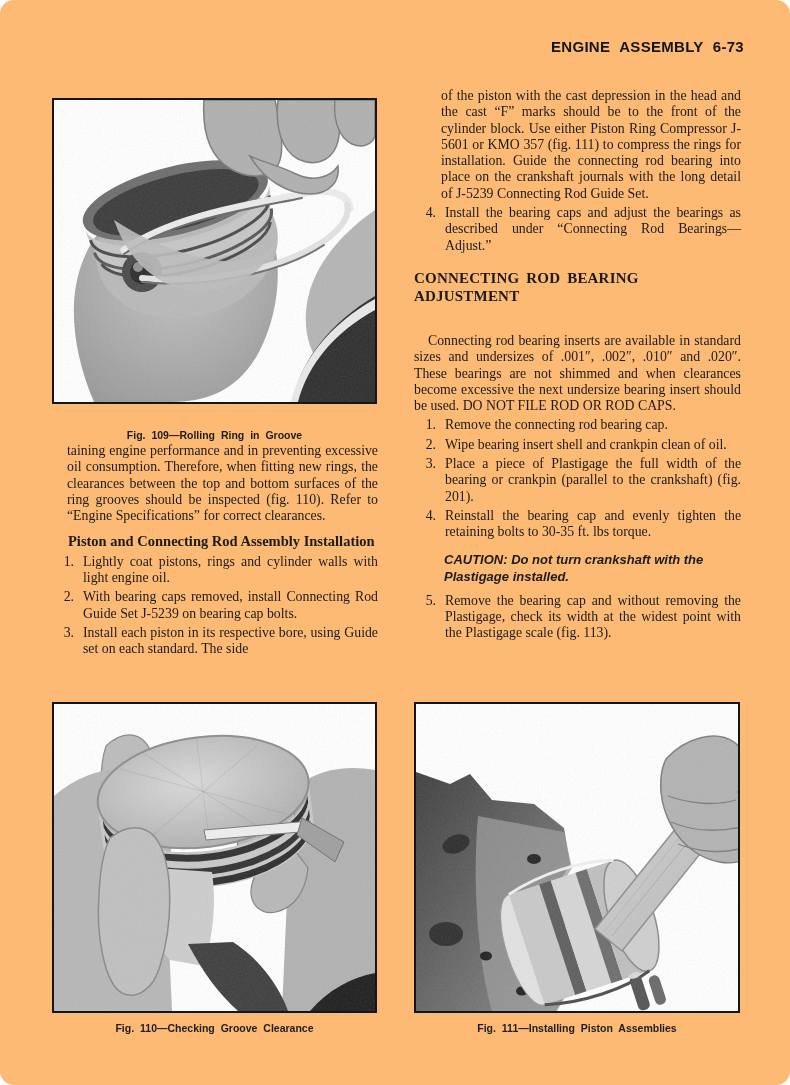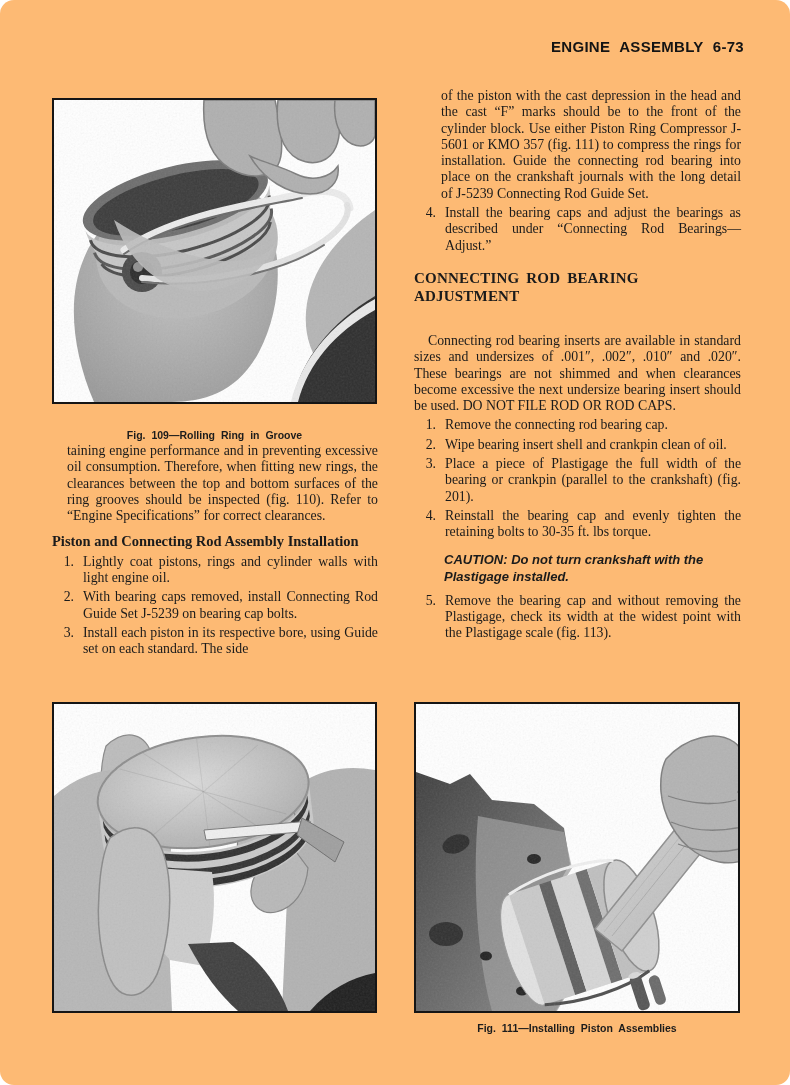--- a/index.html
+++ b/index.html
@@ -29,21 +29,21 @@
   #cap109 { left:52px;  top:417px;  width:325px;margin-top:12px; }
   #cap110 { left:52px;  top:1022px; width:325px; }
   #cap111 { left:414px; top:1022px; width:326px; }
   .col { position:absolute; font-size:13.8px; line-height:16.3px; text-align:justify; }
   #leftcol  { left:52px;  top:443px; width:326px; }
   #rightcol { left:414px; top:88px;  width:327px; }
   p { margin:0; }
   .block-indent { margin-left:15px; }
   .r-indent { margin-left:27px; }
   .subhead {
-    font-size:14.5px; font-weight:bold; margin:9px 0 4px 0; text-align:left;
+    font-size:14.5px; font-weight:bold; margin:9px 0 4px 16px; text-align:left;
   }
   .sechead {
     font-size:15px; font-weight:bold; line-height:18px;
     margin:15px 0 6px 0; max-width:262px; text-align:left;
     word-spacing:3px; letter-spacing:0.2px;
   }
   .first-indent { text-indent:14px;margin-top:28px; }
   .li { display:flex; margin-top:3px; }
   .li .num { flex:0 0 31px; text-align:right; padding-right:9px; box-sizing:border-box; }
   .li .txt { flex:1; text-align:justify; }
@@ -207,20 +207,21 @@
       <path d="M248,114 L290,138 L281,158 L243,131 Z" fill="#9f9f9f" stroke="#6f6f6f" stroke-width="1"></path>
 
       <path d="M56,134 C76,118 96,121 106,141 C119,168 119,220 106,262 C99,286 82,296 68,289 C50,279 42,230 45,190 C46,168 49,148 56,134 Z" fill="#c0c0c0" stroke="#8a8a8a" stroke-width="1.5"></path>
 
       <path d="M134,240 C150,270 165,290 184,307 L234,307 C224,280 204,254 179,238 Z" fill="#3f3f3f"></path>
 
       <path d="M256,307 C274,286 298,273 321,269 L321,307 Z" fill="#1f1f1f"></path>
       <rect width="321" height="307" filter="url(#g110)" opacity="0.12"></rect>
     </svg>
   </div>
+  <div class="caption" id="cap110">Fig. 110—Checking Groove Clearance</div>
 
   <div class="figure" id="fig111">
     <svg viewBox="0 0 322 307" preserveAspectRatio="none">
       <defs>
         <filter id="g111">
             <feTurbulence type="fractalNoise" baseFrequency="0.55" numOctaves="2" seed="4"></feTurbulence>
             <feColorMatrix type="saturate" values="0"></feColorMatrix>
           </filter>
         <linearGradient id="blockg" x1="0" y1="0" x2="1" y2="1">
           <stop offset="0%" stop-color="#3f3f3f"></stop>

